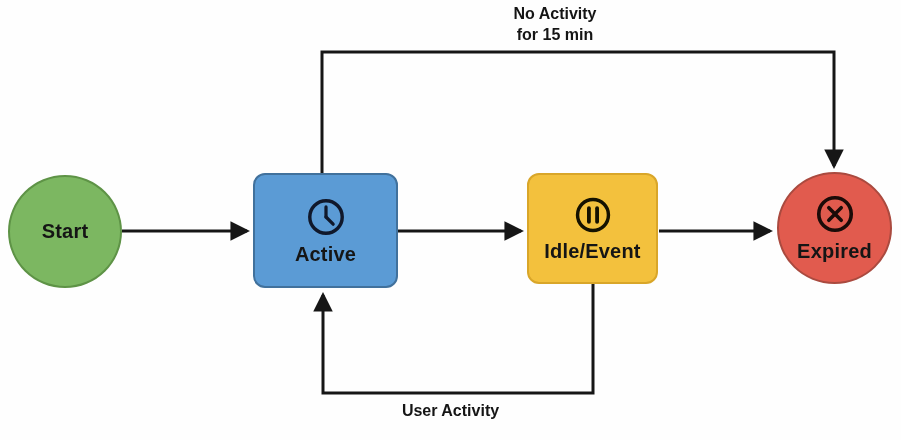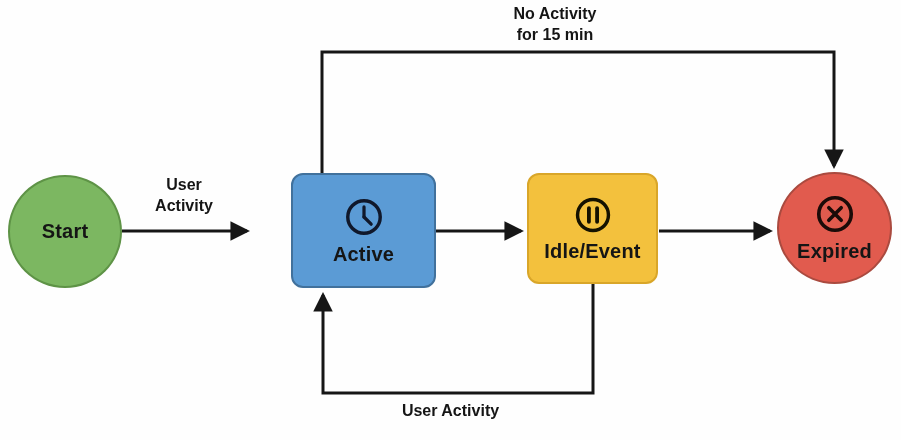--- a/index.html
+++ b/index.html
@@ -57,21 +57,21 @@
     z-index: 3;
     font-weight: bold;
     font-size: 16px;
     line-height: 1.33;
     color: #151515;
     text-align: center;
     white-space: pre-line;
   }
 
   #state-start   { left: 8px;   top: 175px; width: 114px; height: 113px; }
-  #state-active  { left: 253px; top: 173px; width: 145px; height: 115px; margin-left: 38px; }
+  #state-active  { left: 253px; top: 173px; width: 145px; height: 115px; }
   #state-idle    { left: 527px; top: 173px; width: 131px; height: 111px; }
   #state-expired { left: 777px; top: 172px; width: 115px; height: 112px; }
 
   #label-user-activity-start  { left: 128px; top: 174px; width: 112px; }
   #label-no-activity          { left: 465px; top: 3px;   width: 180px; }
   #label-session-exceeds      { left: 662px; top: 233px; width: 115px; }
   #label-user-activity-return { left: 368px; top: 400px; width: 165px; }
 </style>
 </head>
 <body>
@@ -120,19 +120,17 @@
   <div class="node ellipse" id="state-expired" style="background-color: rgb(225, 91, 78); border-color: rgb(170, 74, 63);">
     <span class="icon">
       <svg width="42" height="42" viewBox="0 0 44 44">
         <circle cx="22" cy="22" r="17" fill="none" stroke="#1b0b08" stroke-width="3.8"></circle>
         <path d="M 15.5 15.5 L 28.5 28.5 M 28.5 15.5 L 15.5 28.5" fill="none" stroke="#1b0b08" stroke-width="3.8" stroke-linecap="round"></path>
       </svg>
     </span>
     <span class="node-label">Expired</span>
   </div>
 
-  <div class="edge-label" id="label-user-activity-start">User
-Activity</div>
   <div class="edge-label" id="label-no-activity">No Activity
 for 15 min</div>
   <div class="edge-label" id="label-user-activity-return">User Activity</div>
 
 </div>
 
 </body></html>

